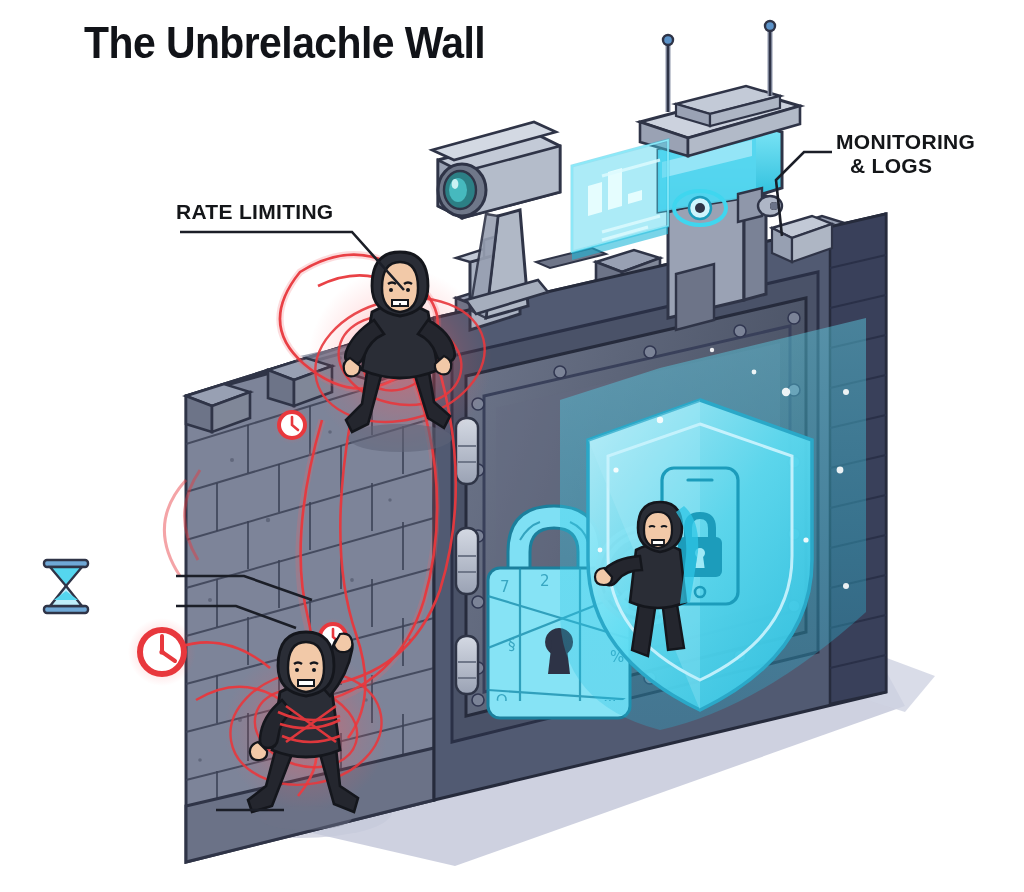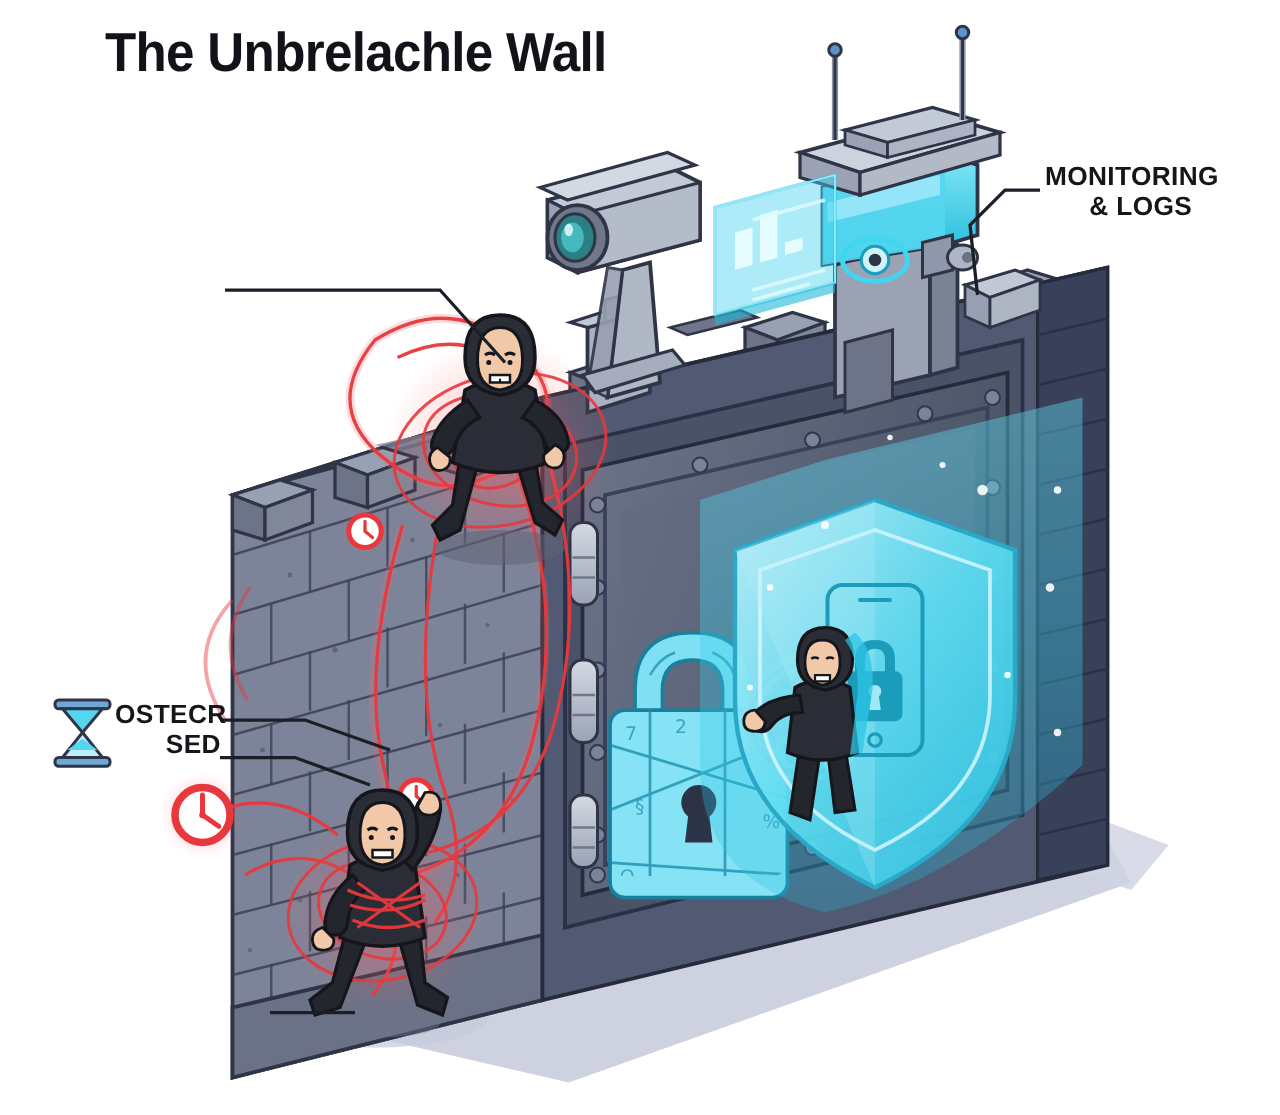--- a/index.html
+++ b/index.html
@@ -17,21 +17,20 @@
     font-size:44px;font-weight:700;letter-spacing:-0.6px;
     color:#111318;white-space:nowrap;
     font-family:"Liberation Sans","DejaVu Sans",sans-serif;
     transform:scaleX(0.93);transform-origin:left top;
   }
   .label{
     position:absolute;
     font-size:21px;font-weight:700;letter-spacing:0.3px;
     color:#141619;line-height:1.14;white-space:nowrap;
     font-family:"Liberation Sans","DejaVu Sans",sans-serif;
-    text-align:center;
   }
   .lbl-rate{left:176px;top:200px;}
   .lbl-mon{left:836px;top:130px;}
   .lbl-mon .l2{display:block;padding-left:14px;}
   .lbl-throttle{left:92px;top:560px;}
   .lbl-throttle .l2{display:block;padding-left:36px;}
   .lbl-pass{left:60px;top:772px;}
 </style>
 </head>
 <body>
@@ -561,25 +560,24 @@
       <rect x="44" y="560" width="44" height="7" rx="3" fill="#6fa8d6" stroke="#2f3447" stroke-width="2.4"></rect>
       <rect x="44" y="606" width="44" height="7" rx="3" fill="#6fa8d6" stroke="#2f3447" stroke-width="2.4"></rect>
       <path d="M50 567 h32 l-16 19 z" fill="#55d6ef" stroke="#2f3447" stroke-width="2.4"></path>
       <path d="M50 606 h32 l-16 -20 z" fill="#bfeefb" stroke="#2f3447" stroke-width="2.4"></path>
       <path d="M54 600 h24 l-12 -9 z" fill="#55d6ef"></path>
     </g>
   </svg>
 
   <div class="title">The Unbrelachle Wall</div>
 
+  <div class="label lbl-rate">
+    <span>RATE LIMITING</span>
+  </div>
 
   <div class="label lbl-mon">
     <span>MONITORING</span>
     <span class="l2">&amp; LOGS</span>
   </div>
 
-  <div class="label lbl-throttle">
-    <span>OSTECR</span>
-    <span class="l2">SED</span>
-  </div>
 
 
 </div>
 
 </body></html>

